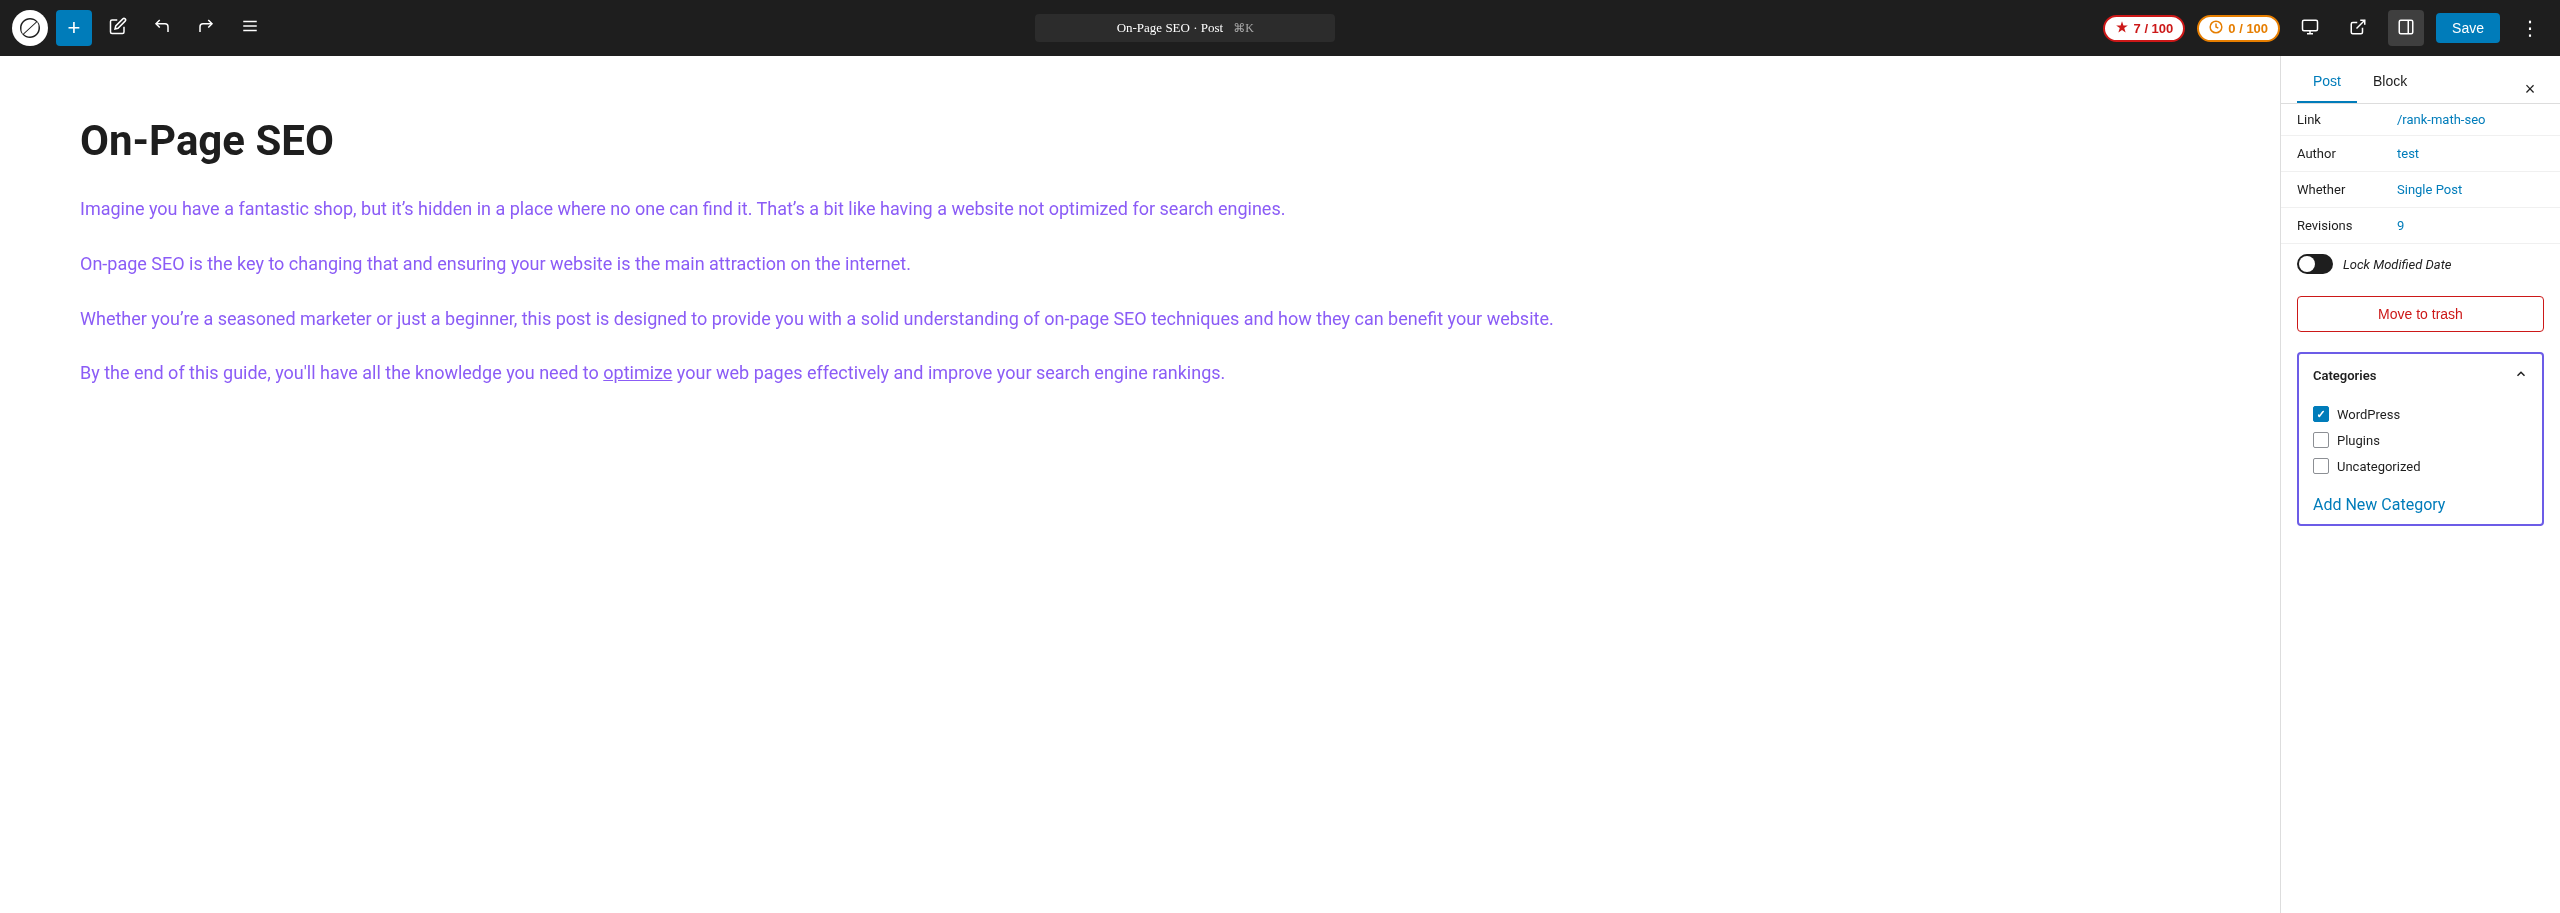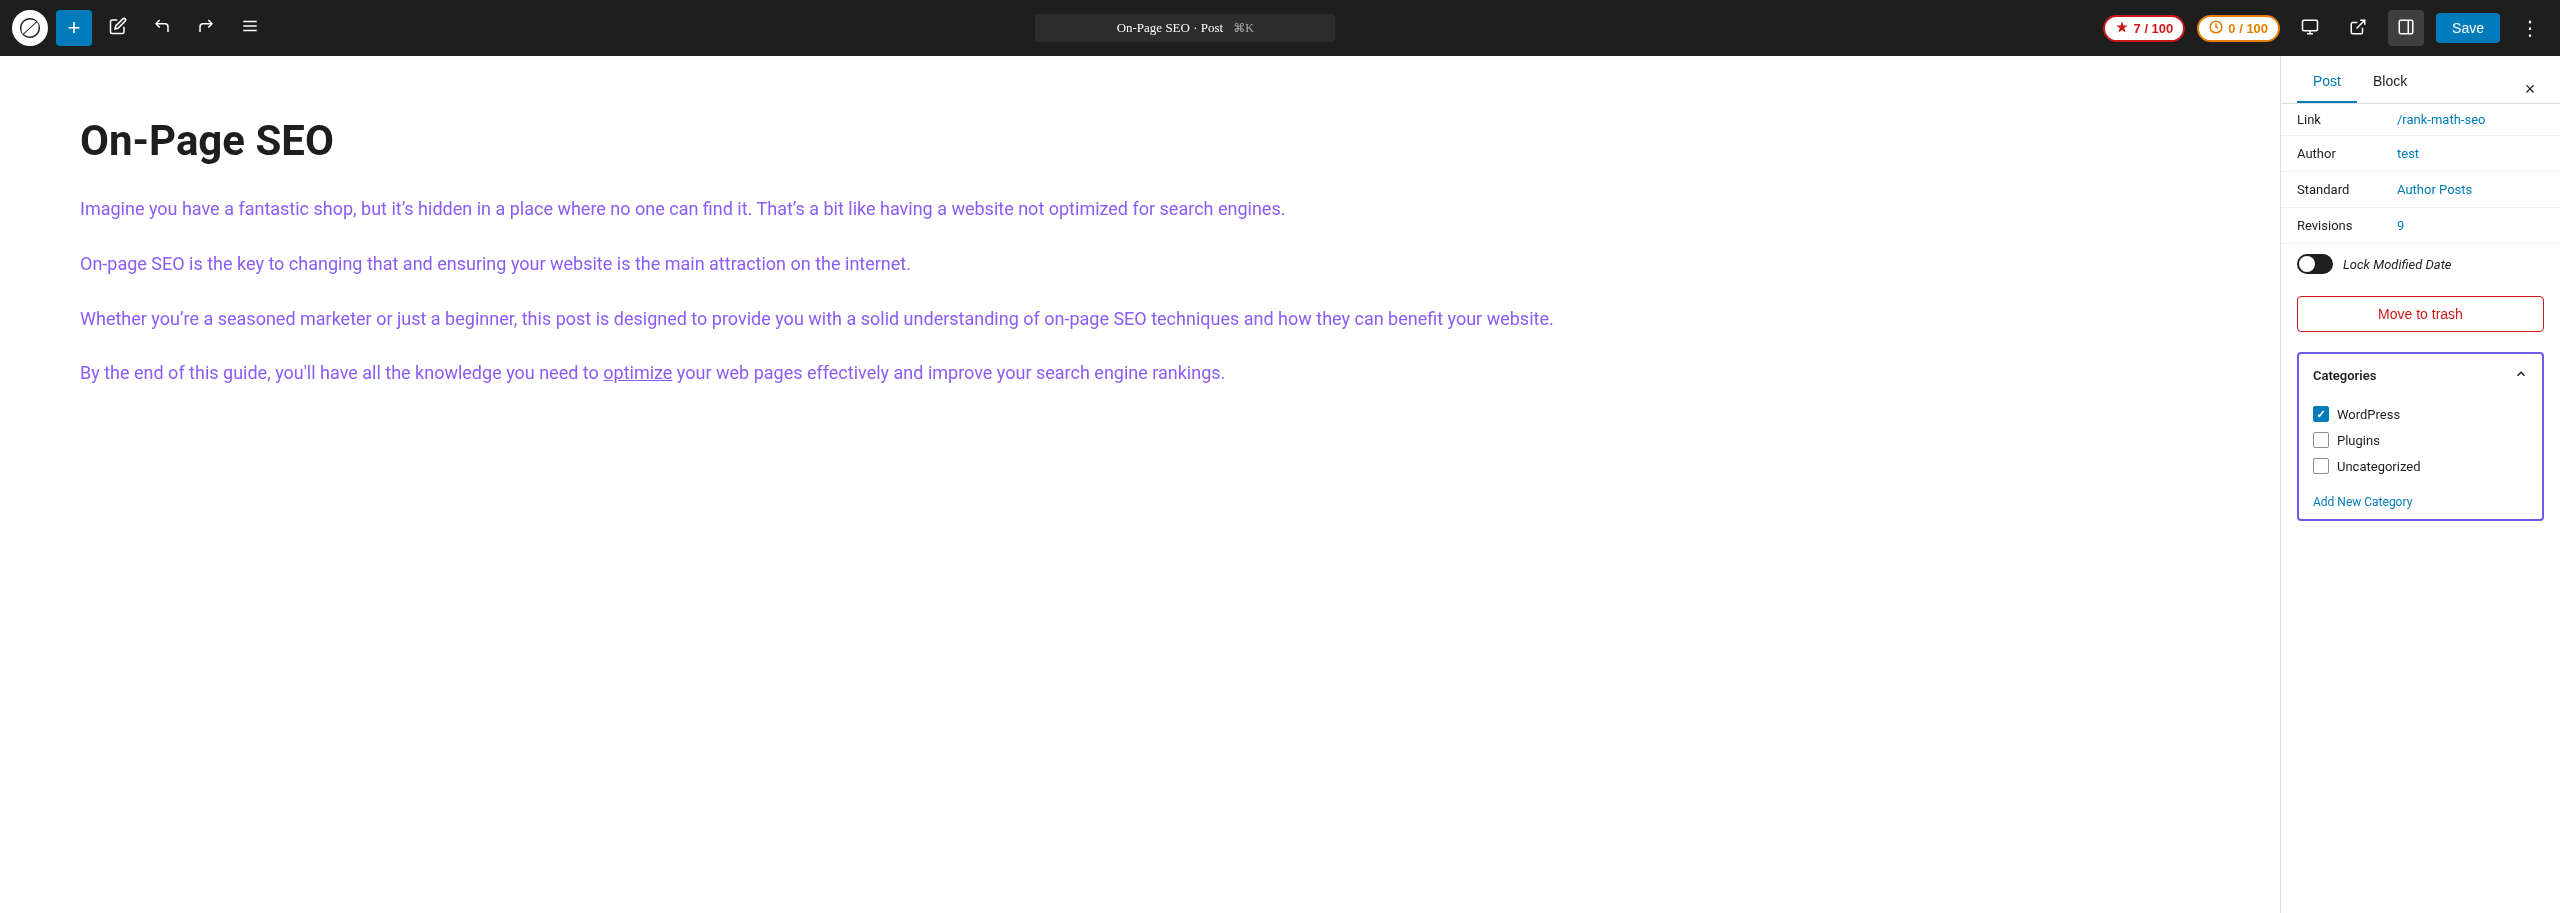--- a/index.html
+++ b/index.html
@@ -327,21 +327,21 @@
       color: #fff;
       font-size: 11px;
       font-weight: 700;
     }
     .category-name {
       font-size: 13px;
       color: #1e1e1e;
     }
     .add-category-link {
       color: #007cba;
-      font-size: 12px;
+      font-size: 16px;
       padding: 6px 14px 10px;
       display: block;
       cursor: pointer;
       text-decoration: none;
     }
 
     
     .editor-area::-webkit-scrollbar { width: 6px; }
     .editor-area::-webkit-scrollbar-thumb { background: #ccc; border-radius: 3px; }
 
@@ -516,22 +516,22 @@
       </div>
 
       
       <div class="meta-row">
         <span class="meta-label">Author</span>
         <span class="meta-value">test</span>
       </div>
 
       
       <div class="meta-row">
-        <span class="meta-label">Standard</span>
-        <span class="meta-value">Author Posts</span>
+        <span class="meta-label">Whether</span>
+        <span class="meta-value">Single Post</span>
       </div>
 
       
 
       
       <div class="meta-row">
         <span class="meta-label">Revisions</span>
         <span class="meta-value">9</span>
       </div>
 

